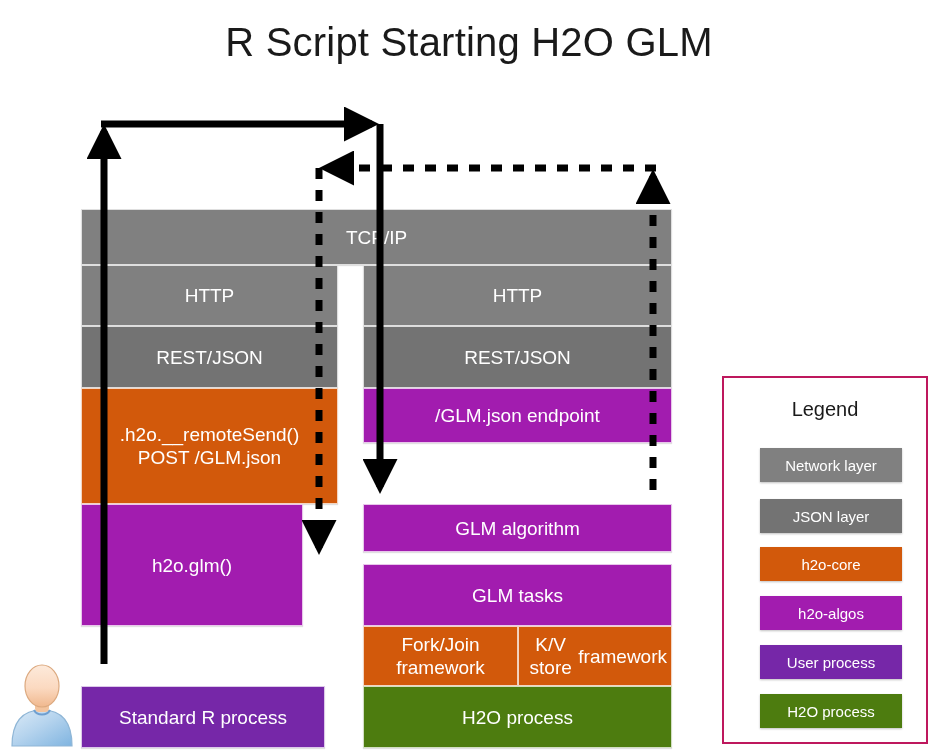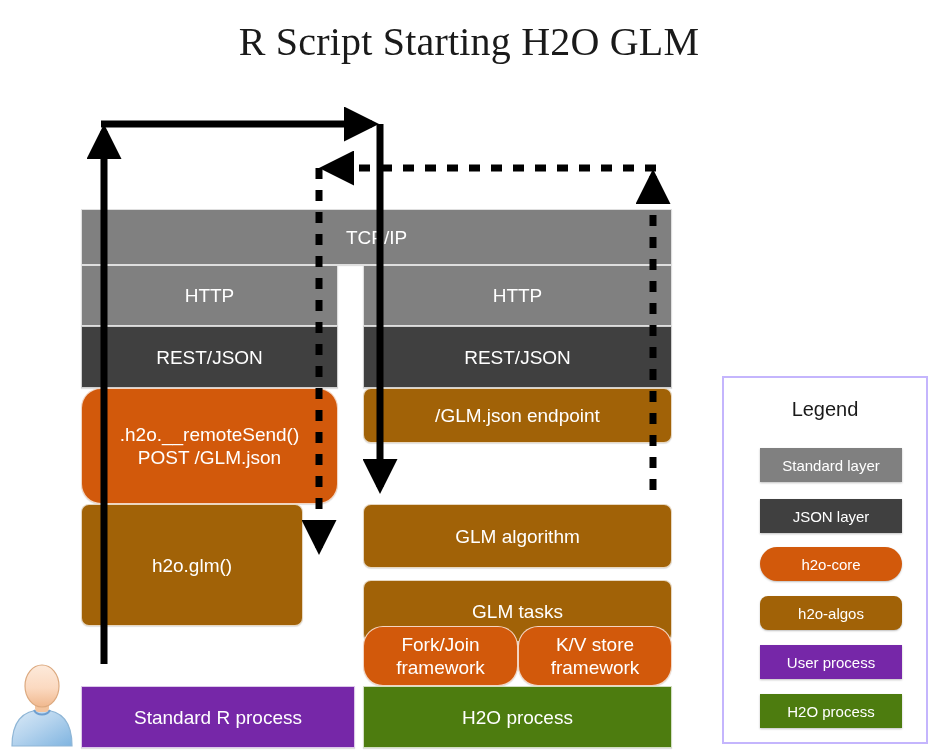--- a/index.html
+++ b/index.html
@@ -29,56 +29,55 @@
     left: 0;
     top: 16px;
     width: 938px;
     text-align: center;
     font-size: 40px;
     font-weight: 400;
     color: #1a1a1a;
     letter-spacing: 0.2px;
     line-height: 52px;
     white-space: nowrap;
-    font-family: Liberation Serif, serif;
   }
 
   
   .block {
     position: absolute;
     box-sizing: border-box;
     display: flex;
     align-items: center;
     justify-content: center;
     text-align: center;
     color: #ffffff;
     font-size: 19px;
     line-height: 23px;
     border: 1px solid rgba(255,255,255,0.75);
     box-shadow: 0 1px 1px rgba(0,0,0,0.12);
     padding: 0 4px;
   }
   .block span { display: block; }
 
   .c-network { background: #808080; }
-  .c-rest    { background: #404040; }
-  .c-core    { background: #d2590b; border-radius: 20px; }
-  .c-algos   { background: #a16207; border-radius: 8px; }
+  .c-rest    { background: #737373; }
+  .c-core    { background: #d2590b; }
+  .c-algos   { background: #a21caf; }
   .c-user    { background: #7627a8; }
   .c-h2o     { background: #4d7c0f; }
 
   
   .legend-box {
     position: absolute;
     left: 722px;
     top: 376px;
     width: 206px;
     height: 368px;
     background: #ffffff;
-    border: 2px solid #c4b5fd;
+    border: 2px solid #be185d;
     box-sizing: border-box;
   }
   .legend-title {
     position: absolute;
     left: 0;
     top: 20px;
     width: 100%;
     text-align: center;
     font-size: 20px;
     color: #1a1a1a;
@@ -136,64 +135,64 @@
   <div class="block c-core" style="left:81px; top:388px; width:257px; height:116px; flex-direction:column;">
     <span>.h2o.__remoteSend()</span>
     <span>POST /GLM.json</span>
   </div>
 
   <div class="block c-algos" style="left:81px; top:504px; width:222px; height:122px;">
     <span>h2o.glm()</span>
   </div>
 
 
-  <div class="block c-user" style="left:81px; top:686px; width:274px; height:62px;text-align:center;">
+  <div class="block c-user" style="left:81px; top:686px; width:244px; height:62px;text-align:center;">
     <span>Standard R process</span>
   </div>
 
   <div class="block c-network" style="left:363px; top:265px; width:309px; height:61px;">
     <span>HTTP</span>
   </div>
 
   <div class="block c-rest" style="left:363px; top:326px; width:309px; height:62px;">
     <span>REST/JSON</span>
   </div>
 
   <div class="block c-algos" style="left:363px; top:388px; width:309px; height:55px;">
     <span>/GLM.json endpoint</span>
   </div>
 
 
-  <div class="block c-algos" style="left:363px; top:504px; width:309px; height:64px;">
+  <div class="block c-algos" style="left:363px; top:504px; width:309px; height:48px;">
     <span>GLM algorithm</span>
   </div>
 
-  <div class="block c-algos" style="left:363px; top:564px; width:309px; height:62px;margin-top:16px;">
+  <div class="block c-algos" style="left:363px; top:564px; width:309px; height:62px;">
     <span>GLM tasks</span>
   </div>
 
   <div class="block c-core" style="left:363px; top:626px; width:155px; height:60px; flex-direction:column;align-items:center;">
     <span>Fork/Join</span>
     <span>framework</span>
   </div>
 
-  <div class="block c-core" style="left:518px; top:626px; width:154px; height:60px; flex-direction:column;">
+  <div class="block c-core" style="left:518px; top:626px; width:154px; height:60px; ">
     <span>K/V store</span>
     <span>framework</span>
   </div>
 
   <div class="block c-h2o" style="left:363px; top:686px; width:309px; height:62px;">
     <span>H2O process</span>
   </div>
 
   <div class="legend-box">
     <div class="legend-title">Legend</div>
 
     <div class="legend-item c-network" style="top:70px;">
-      <span>Standard layer</span>
+      <span>Network layer</span>
     </div>
     <div class="legend-item c-rest" style="top:121px;">
       <span>JSON layer</span>
     </div>
     <div class="legend-item c-core" style="top:169px;">
       <span>h2o-core</span>
     </div>
     <div class="legend-item c-algos" style="top:218px;">
       <span>h2o-algos</span>
     </div>

